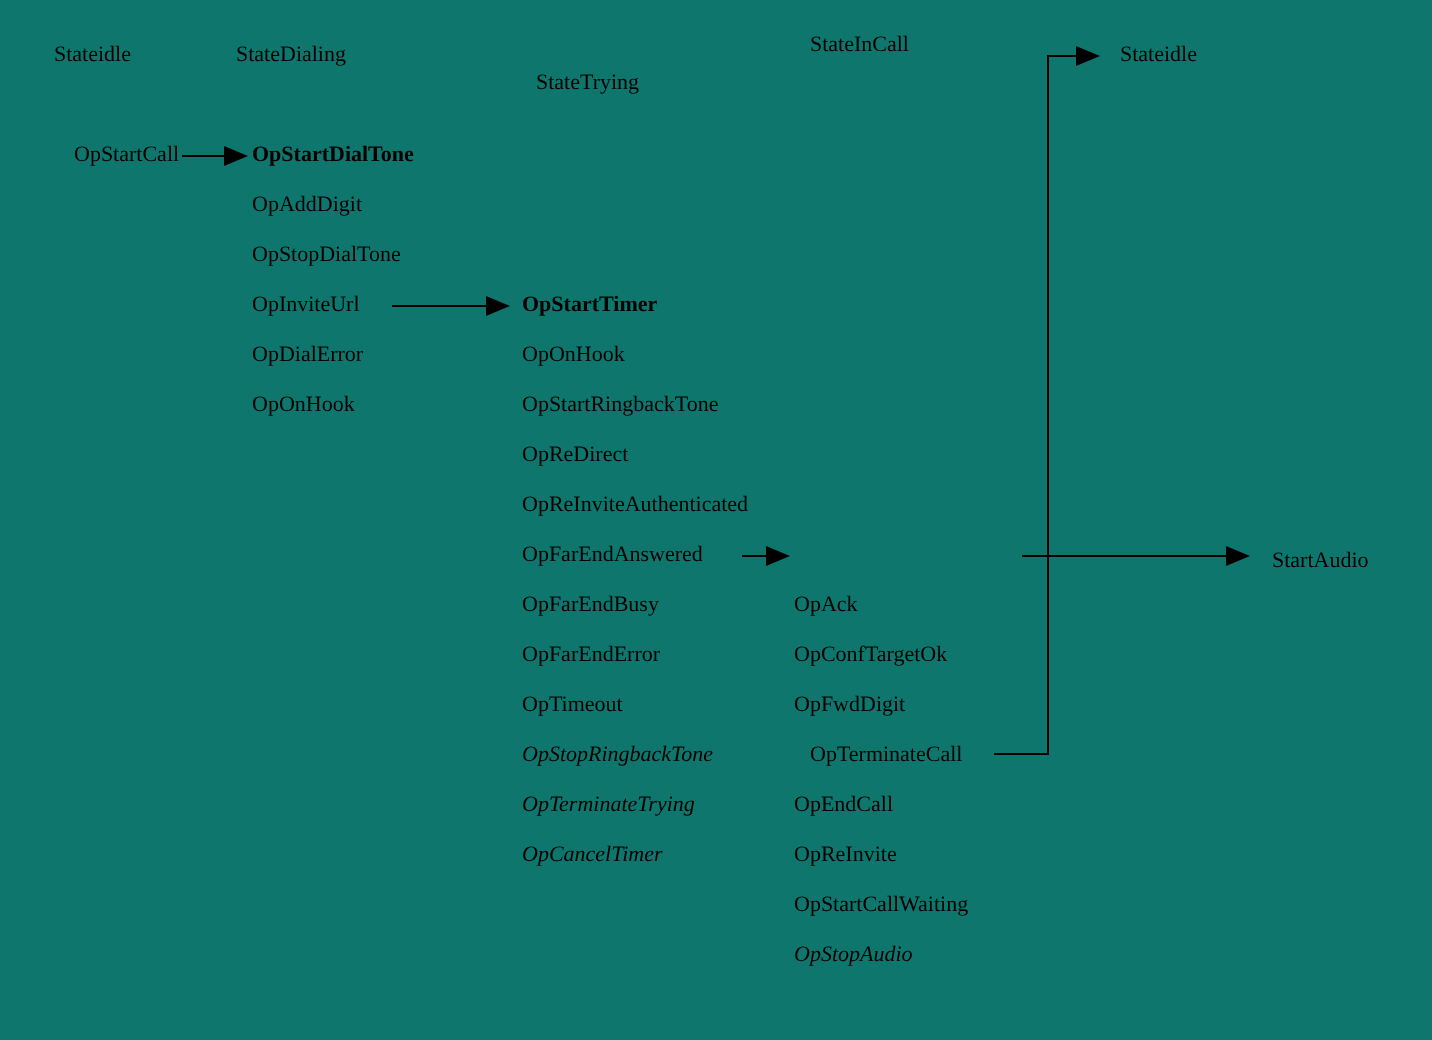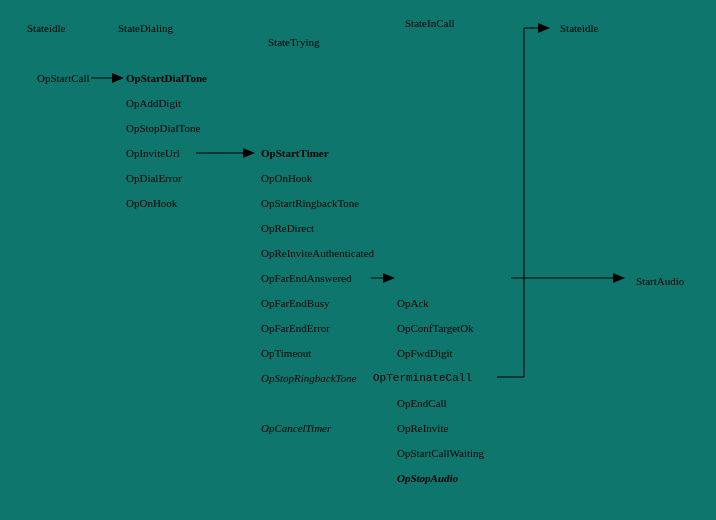--- a/index.html
+++ b/index.html
@@ -88,27 +88,28 @@
   <span class="lbl entry" style="left:261px; top:153px;">OpStartTimer</span>
   <span class="lbl" style="left:261px; top:178px;">OpOnHook</span>
   <span class="lbl" style="left:261px; top:203px;">OpStartRingbackTone</span>
   <span class="lbl" style="left:261px; top:228px;">OpReDirect</span>
   <span class="lbl" style="left:261px; top:278px;">OpFarEndAnswered</span>
   <span class="lbl" style="left:261px; top:253px;">OpReInviteAuthenticated</span>
   <span class="lbl" style="left:261px; top:303px;">OpFarEndBusy</span>
   <span class="lbl" style="left:261px; top:328px;">OpFarEndError</span>
   <span class="lbl" style="left:261px; top:353px;">OpTimeout</span>
   <span class="lbl ital" style="left:261px; top:378px;">OpStopRingbackTone</span>
+  <span class="lbl ital" style="left:261px; top:403px;">OpTerminateTrying</span>
   <span class="lbl ital" style="left:261px; top:428px;">OpCancelTimer</span>
 
   <span class="lbl" style="left:397px; top:303px;text-align:right;">OpAck</span>
   <span class="lbl" style="left:397px; top:328px;">OpConfTargetOk</span>
   <span class="lbl" style="left:397px; top:353px;">OpFwdDigit</span>
-  <span class="lbl" style="left:373px; top:378px;font-family:Liberation Mono, monospace;">OpTerminateCall</span>
+  <span class="lbl" style="left:405px; top:378px;">OpTerminateCall</span>
   <span class="lbl" style="left:397px; top:403px;">OpEndCall</span>
   <span class="lbl" style="left:397px; top:428px;">OpReInvite</span>
   <span class="lbl" style="left:397px; top:453px;">OpStartCallWaiting</span>
-  <span class="lbl ital" style="left:397px; top:478px;font-weight:bold;">OpStopAudio</span>
+  <span class="lbl ital" style="left:397px; top:478px;">OpStopAudio</span>
 
   <span class="lbl" style="left:636px; top:281px;">StartAudio</span>
 
 
 </div>
 
 </body></html>

